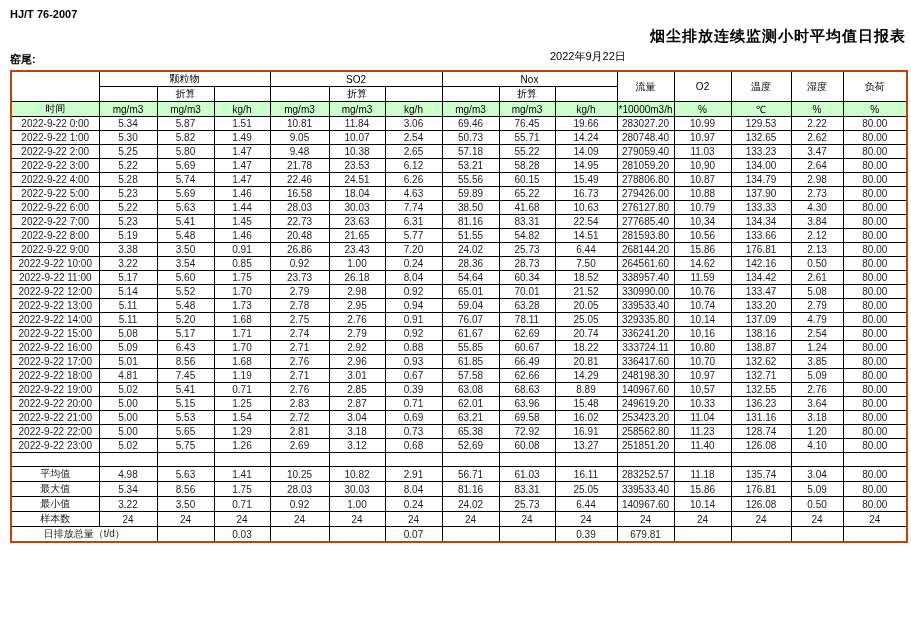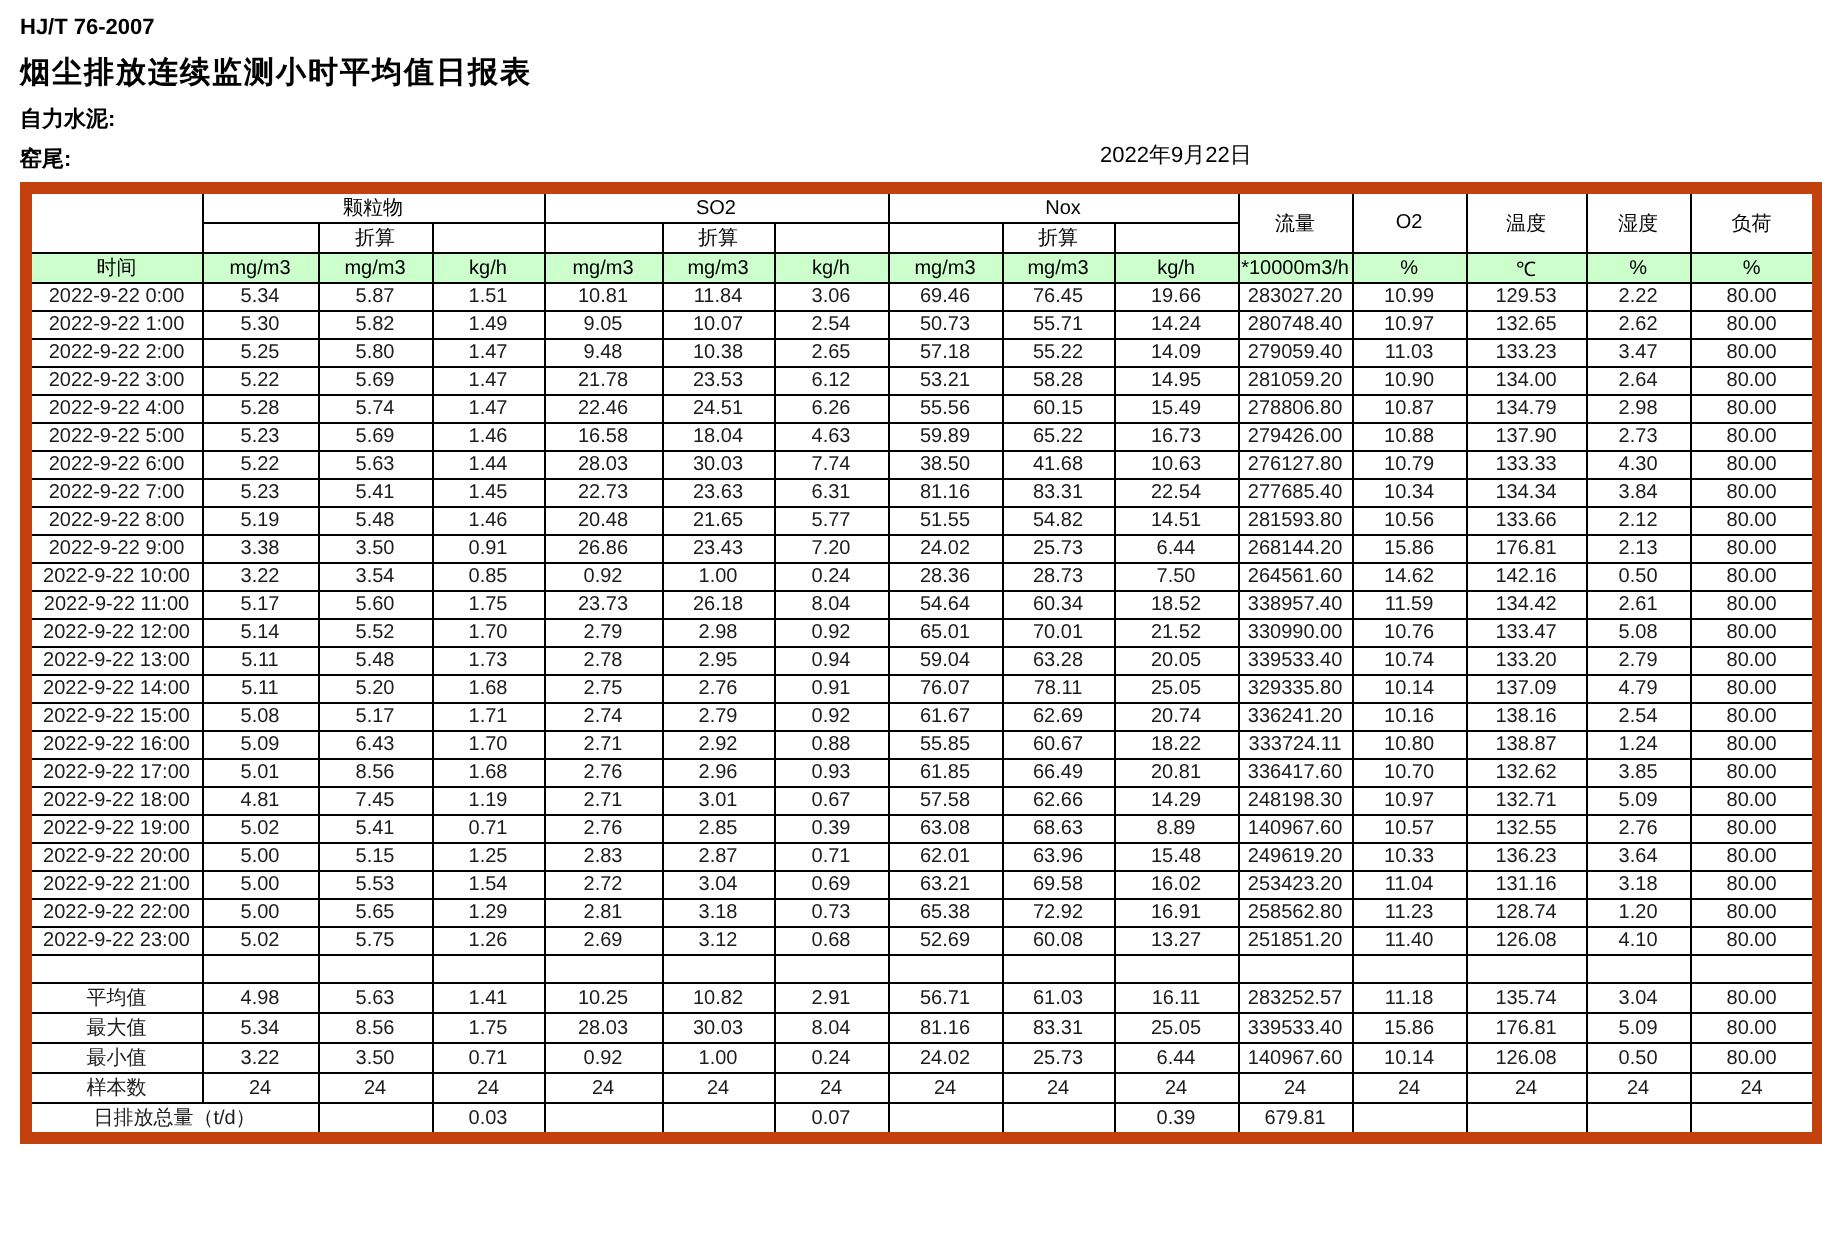--- a/index.html
+++ b/index.html
@@ -1,46 +1,45 @@
 <!DOCTYPE html>
 <html><head>
 <meta charset="utf-8">
 <style>
   * { box-sizing: border-box; margin: 0; padding: 0; }
   html,body { width: 911px; height: 627px; background: #ffffff; overflow: hidden;
               font-family: "Liberation Sans", sans-serif; color: #000; }
   .page { position: relative; width: 911px; height: 535px; padding: 8px 5px 0 10px; }
 
   .std-no { font-size: 11px; font-weight: bold; }
-  .title  { text-align: left; font-size: 15px; font-weight: bold; margin-top: 7px; letter-spacing: 1px; }
+  .title  { text-align: right; font-size: 15px; font-weight: bold; margin-top: 7px; letter-spacing: 1px; }
   .company{ font-size: 11px; font-weight: bold; margin-top: 6px; }
   .loc-row{ position: relative; height: 16px; margin-top: 3px; }
   .loc    { font-size: 11px; font-weight: bold; }
   .date   { position: absolute; left: 540px; top: 0; font-size: 11px; font-weight: normal; }
 
   table.report { border-collapse: collapse; table-layout: fixed; width: 896px; margin-top: 5px;
-                 border: 6px solid #c2410c; }
+                 border: 2px solid #c2410c; }
   table.report td { border: 1px solid #000; height: 14px; font-size: 10px; text-align: center;
                     padding: 0 1px; overflow: hidden; white-space: nowrap; }
   tr.unit-row td { background: #ccffcc; }
   td.label-left { text-align: left; padding-left: 3px; }
   tbody td { color: #1c1c1c; }
 
   .footer { margin-top: 4px; font-size: 11px; }
   .footer-line2 { margin-top: 3px; display: flex; }
   .footer-line2 .unit-label { margin-left: 110px; }
 </style>
 </head>
 <body>
 
 <div class="page">
 
   <div class="std-no">HJ/T  76-2007</div>
   <div class="title">烟尘排放连续监测小时平均值日报表</div>
-  <div class="company">自力水泥:</div>
   <div class="loc-row">
     <span class="loc">窑尾:</span>
     <span class="date">2022年9月22日</span>
   </div>
 
   <table class="report">
     <colgroup>
       <col style="width:88px">
         <col style="width:58px">
         <col style="width:57px">

